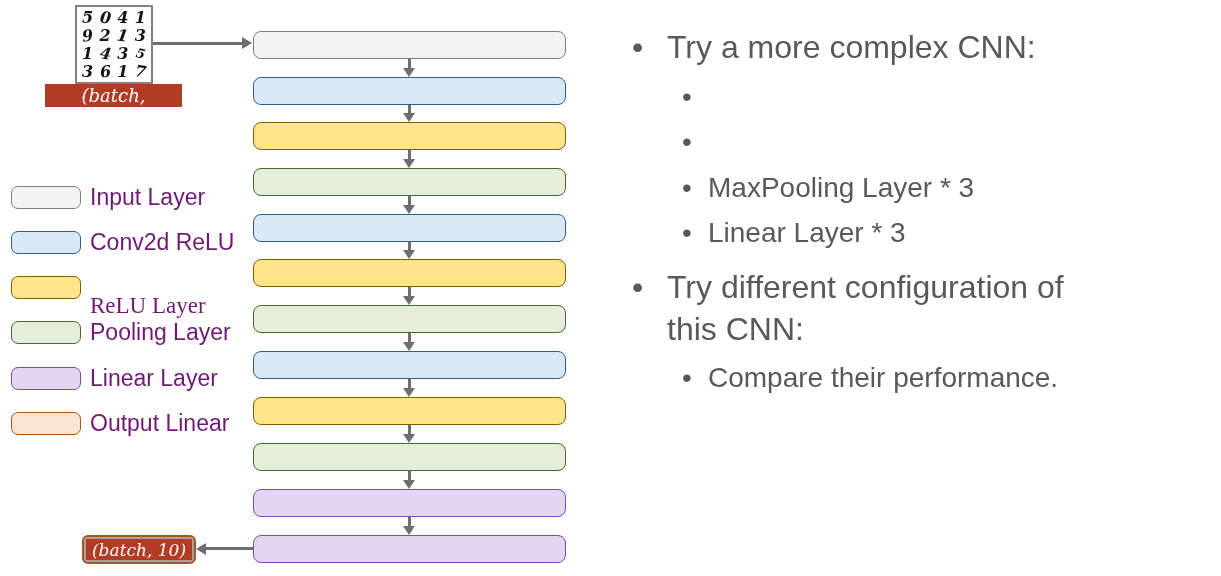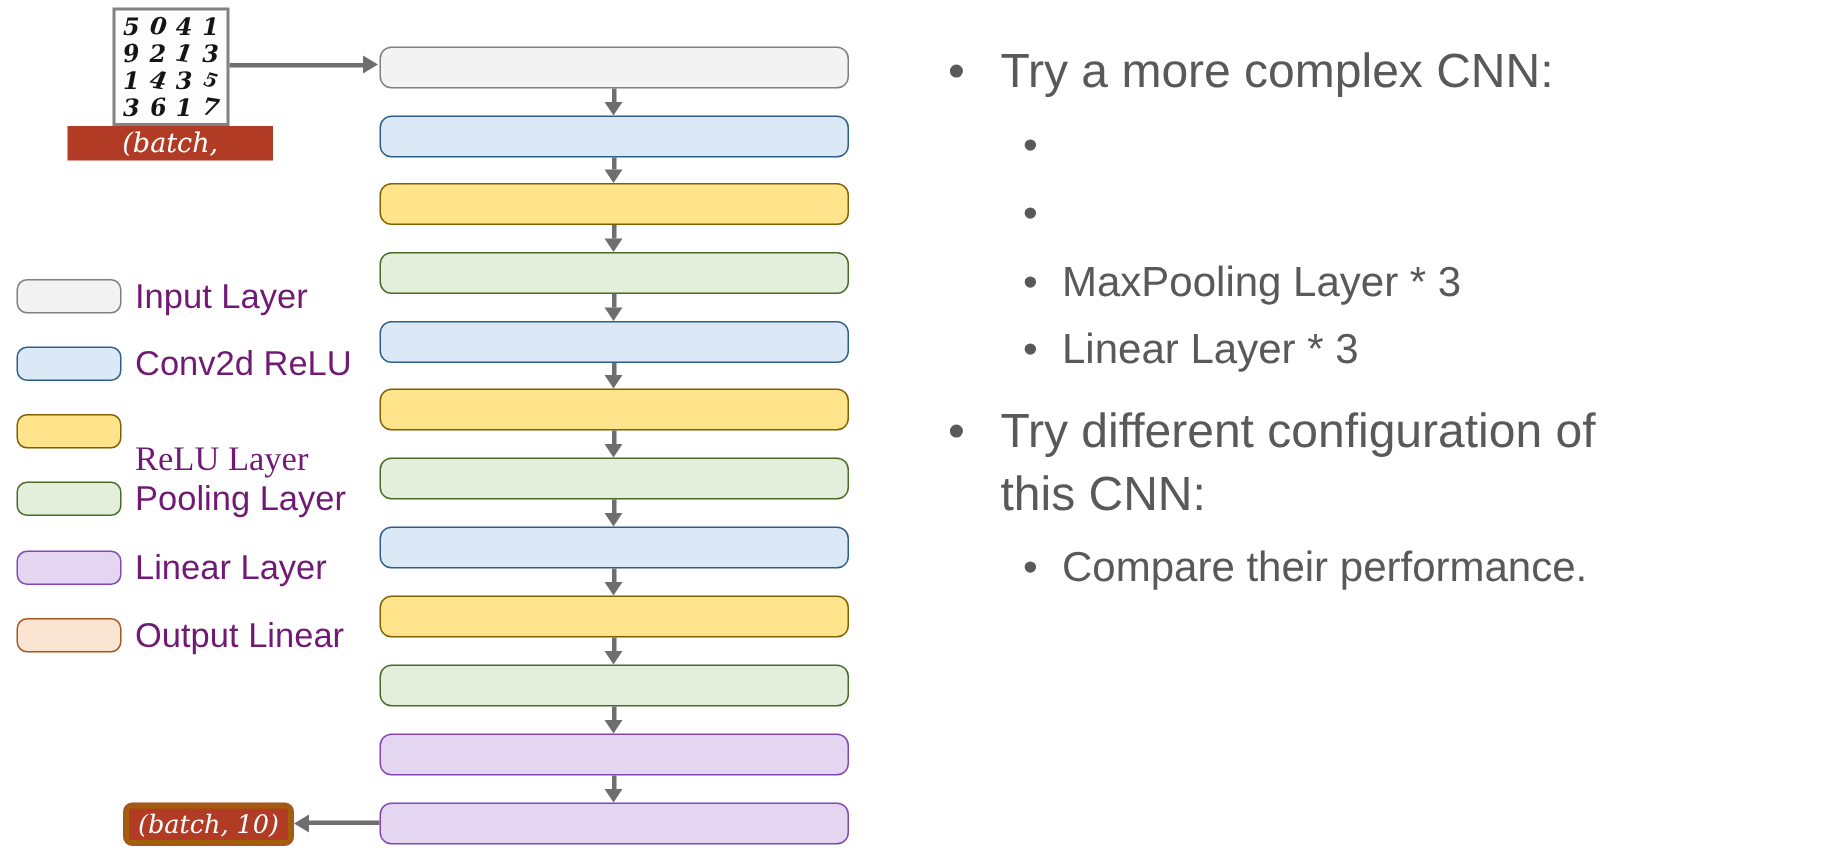--- a/index.html
+++ b/index.html
@@ -151,21 +151,21 @@
       <div class="varrow-head" style="top: 480px; border-top-color: rgb(110, 110, 110);"></div>
       <div class="layer-box" style="top: 489px; background: rgb(228, 214, 241); border-color: rgb(132, 69, 181);"></div>
       <div class="varrow-line" style="top: 517px; height: 9px; background: rgb(110, 110, 110);"></div>
       <div class="varrow-head" style="top: 526px; border-top-color: rgb(110, 110, 110);"></div>
       <div class="layer-box" style="top: 535px; background: rgb(228, 214, 241); border-color: rgb(132, 69, 181);"></div>
     </div>
 
   <div class="h-line" style="left: 206px; top: 547px; width: 47px; background: rgb(110, 110, 110);"></div>
   <div class="h-head-left" style="left: 196px; top: 543px; border-right-color: rgb(110, 110, 110);"></div>
 
-  <div id="output-shape-badge" style="background: #a16207; border-color: rgb(168, 85, 31);">
+  <div id="output-shape-badge" style="background: #a3a3a3; border-color: rgb(168, 85, 31);">
     <div id="output-shape-inner" style="background: rgb(178, 59, 37); color: rgb(255, 255, 255);">(batch, 10)</div>
   </div>
 
   <div>
       <div class="legend-swatch" style="top: 186px; background: rgb(243, 243, 243); border-color: rgb(127, 127, 127);"></div>
       <div class="legend-label" style="top: 183px;">Input Layer</div>
       <div class="legend-swatch" style="top: 231px; background: rgb(219, 232, 245); border-color: rgb(45, 95, 138);"></div>
       <div class="legend-label" style="top: 228px;">Conv2d ReLU</div>
       <div class="legend-swatch" style="top: 276px; background: rgb(255, 228, 140); border-color: rgb(127, 96, 0);"></div>
       <div class="legend-label" style="top: 291px; font-family: Liberation Serif, serif;">ReLU Layer</div>

